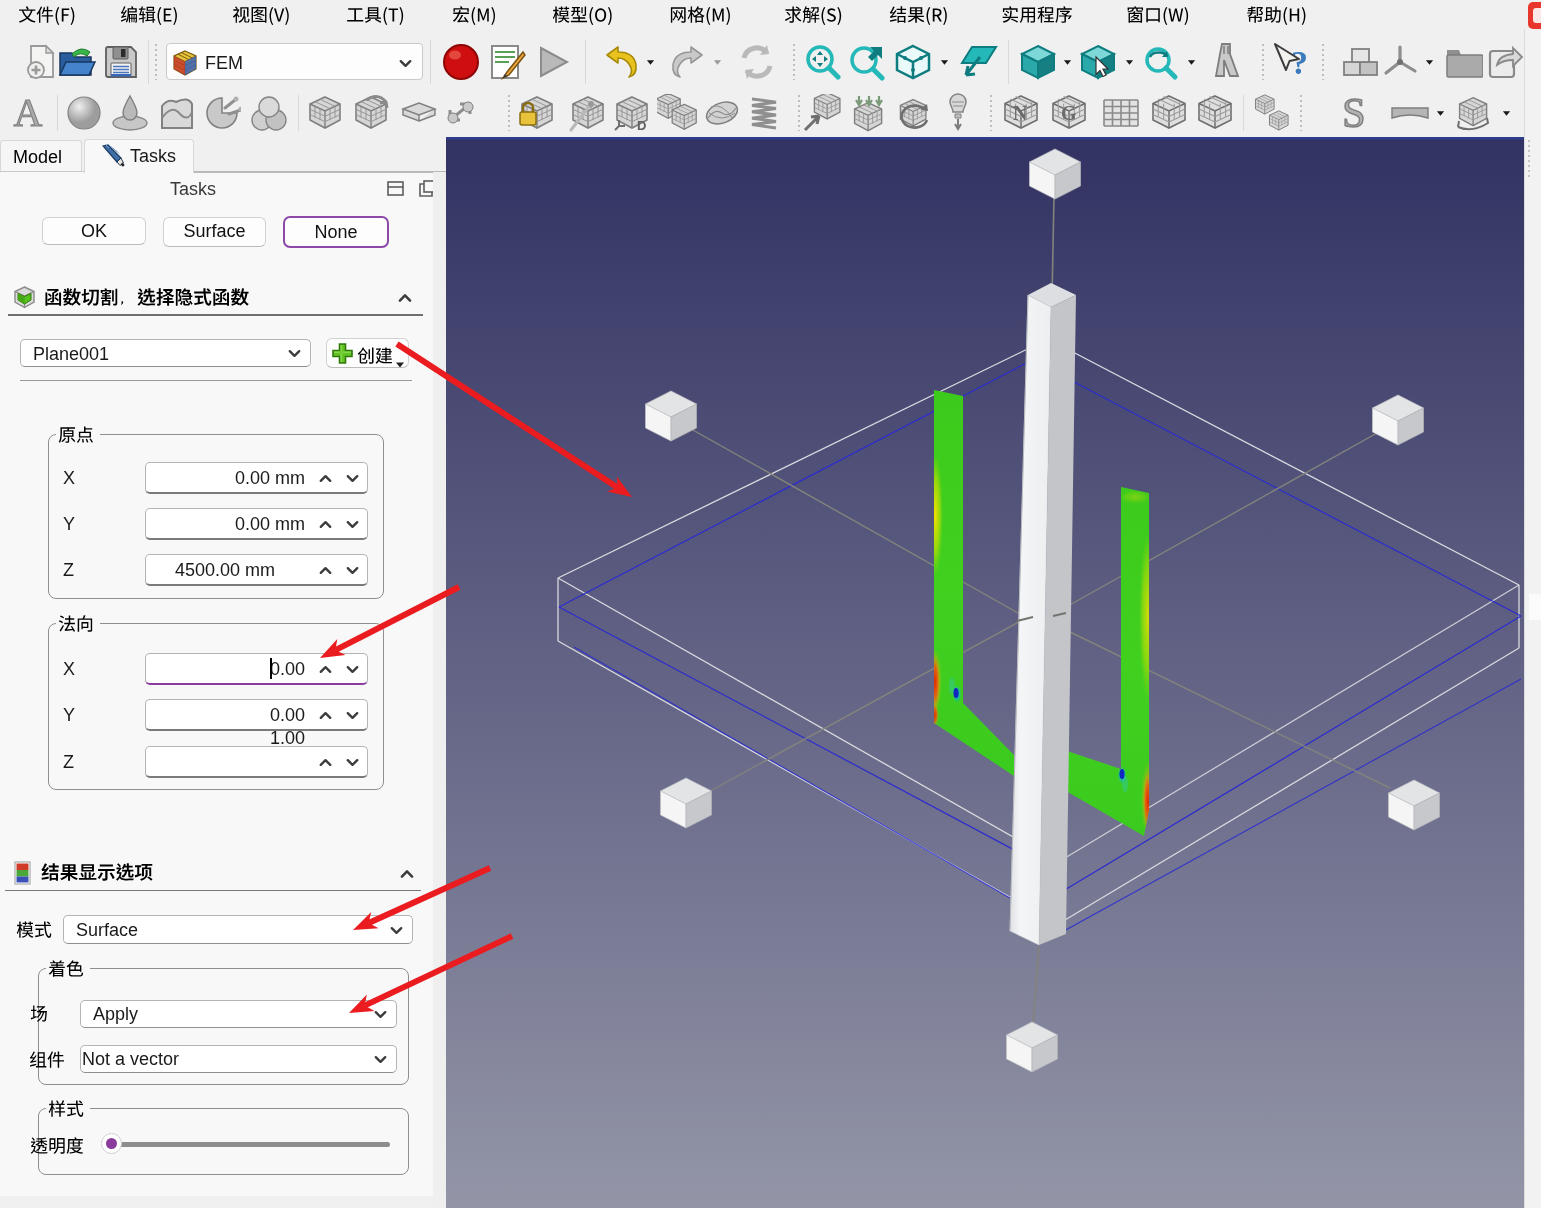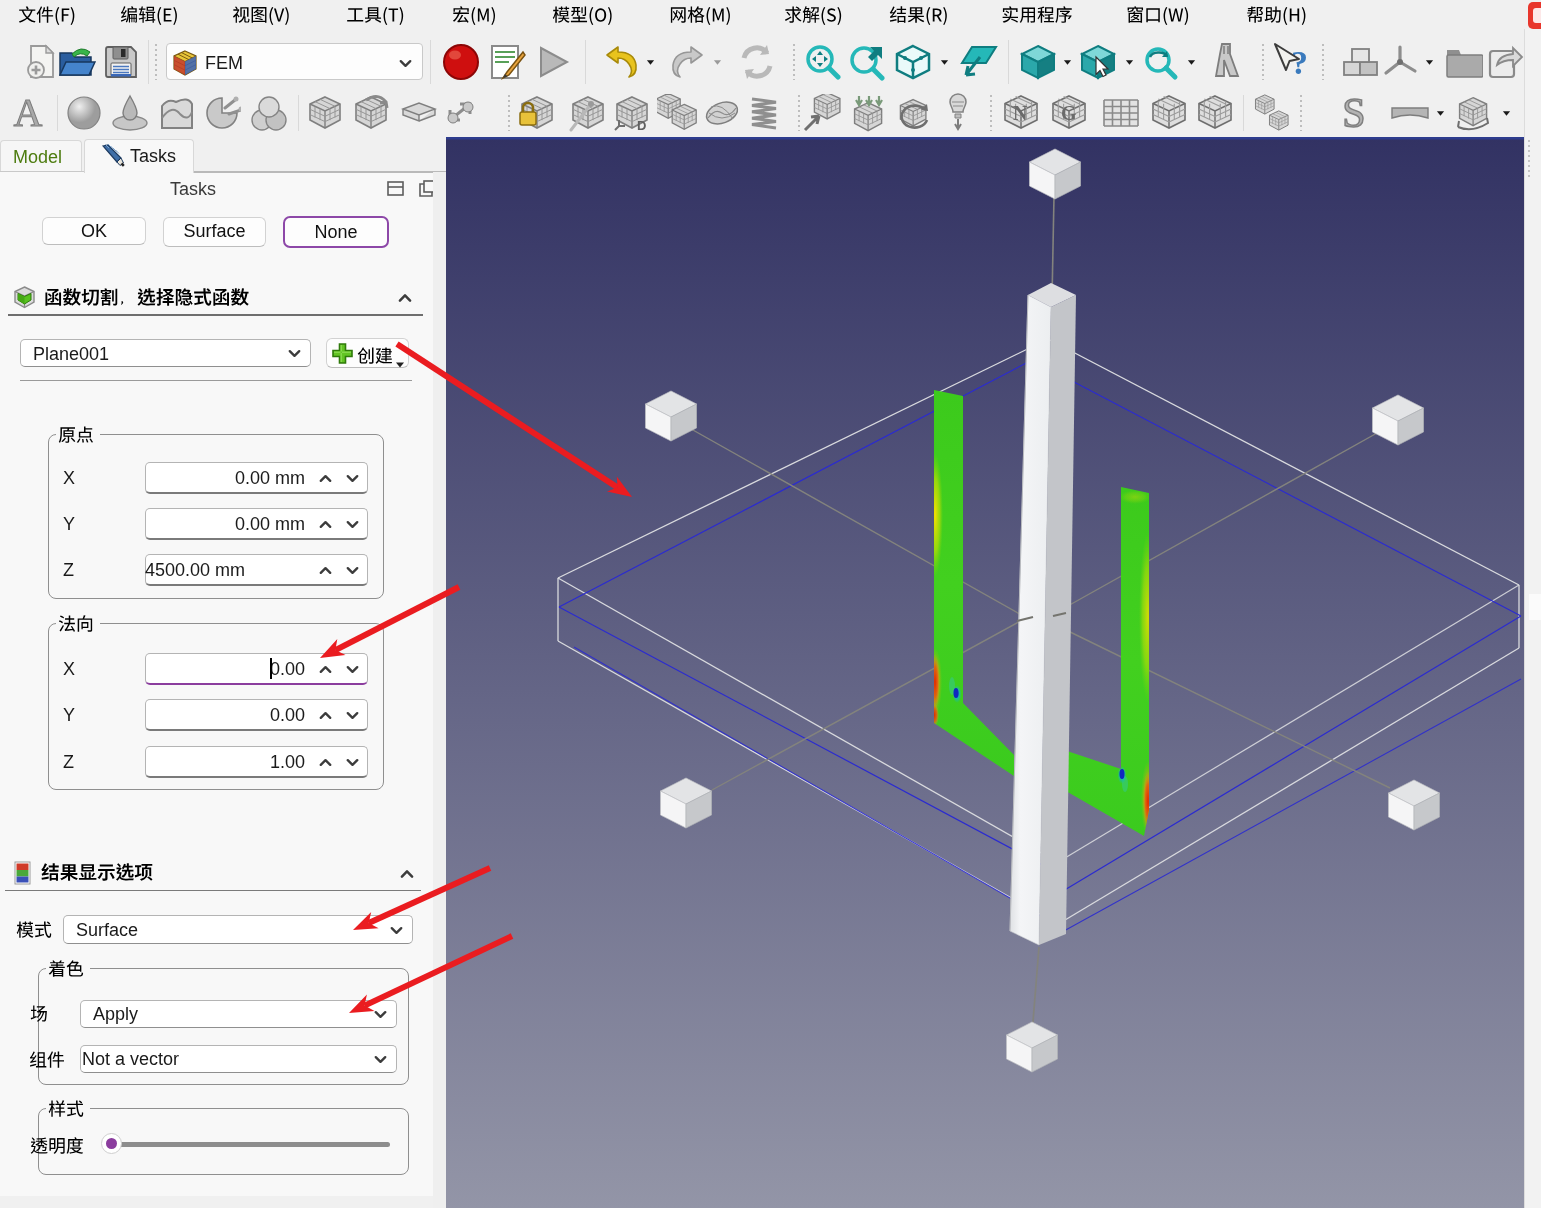--- a/index.html
+++ b/index.html
@@ -401,21 +401,21 @@
     <path d="M1 2.5 L9 2.5 L5 7.5 Z" fill="#1a1a1a"></path>
   </svg>
 <div class="abs" style="left:1526px;top:95px;width:2px;height:36px;background:repeating-linear-gradient(#bdbdbd 0 2px,transparent 2px 5px)"></div>
 <svg class="abs" style="left:1532px;top:95px" width="9" height="38" viewBox="0 0 9 38">
     <path d="M1 2 l6 4 -6 4 M1 12 l6 4 -6 4 M1 24 l6 4 -6 4" stroke="#6f6f6f" stroke-width="1.6" fill="none"></path>
   </svg>
 <div class="abs" style="left:0;top:137px;width:446px;height:1071px;background:#f8f8f8"></div>
 <div class="abs" style="left:0;top:137px;width:446px;height:35px;background:#f0f0f0"></div>
 <div class="abs" style="left:0;top:172px;width:446px;height:1023px;background:#f8f8f8"></div>
 <div class="abs" style="left:0;top:140px;width:82px;height:32px;background:#f6f6f6;border:1px solid #d8d8d8;border-bottom:none;border-radius:4px 4px 0 0"></div>
-<div class="lbl" style="left:13px;top:148px;color:#4d7c0f">Model</div>
+<div class="lbl" style="left:13px;top:148px;color:#000000">Model</div>
 <div class="abs" style="left:84px;top:139px;width:110px;height:34px;background:#f8f8f8;border:1px solid #d8d8d8;border-bottom:none;border-radius:4px 4px 0 0"></div>
 <svg class="abs" style="left:100px;top:143px" width="25" height="25" viewBox="0 0 25 25">
     <path d="M3 3 L8 2 L21 15 L17 19 z" fill="#3f6fa8" stroke="#1d3a5f" stroke-width="1.2"></path>
     <path d="M5.5 1.5 L9 5 M8 1 L11.5 4.5 M10.5 3 L14 6.5 M13 5 L16.5 8.5 M15.5 7 L19 10.5" stroke="#7ea4cc" stroke-width="1"></path>
     <path d="M17 19 L21 15 L23.5 20 L20 22.5 z" fill="#e8e4da" stroke="#1d3a5f" stroke-width="1"></path>
     <path d="M21.5 20.5 L23.8 22.8" stroke="#222" stroke-width="2.5"></path>
   </svg>
 <div class="lbl" style="left:130px;top:147px">Tasks</div>
 <div class="abs" style="left:0;top:171px;width:84px;height:1px;background:#c9c9c9"></div>
 <div class="abs" style="left:194px;top:171px;width:252px;height:2px;background:#b9b9b9"></div>
@@ -479,21 +479,21 @@
 <div class="spin" style="left:145px;top:508px;width:223px;height:32px;"></div>
 <div class="lbl" style="left:145px;top:515px;width:160px;text-align:right">0.00 mm</div>
 <svg class="abs" style="left:319px;top:518px" width="13" height="13" viewBox="0 0 11 11">
     <path d="M1.5 7.5 L5.5 3.5 L9.5 7.5" stroke="#3c3c3c" stroke-width="2.0" fill="none" stroke-linecap="round" stroke-linejoin="round"></path>
   </svg>
 <svg class="abs" style="left:346px;top:518px" width="13" height="13" viewBox="0 0 11 11">
     <path d="M1.5 3.5 L5.5 7.5 L9.5 3.5" stroke="#3c3c3c" stroke-width="2.0" fill="none" stroke-linecap="round" stroke-linejoin="round"></path>
   </svg>
 <div class="lbl" style="left:63px;top:561px">Z</div>
 <div class="spin" style="left:145px;top:554px;width:223px;height:32px;"></div>
-<div class="lbl" style="left:145px;top:561px;width:160px;text-align:left">4500.00 mm</div>
+<div class="lbl" style="left:145px;top:561px;width:160px;text-align:center">4500.00 mm</div>
 <svg class="abs" style="left:319px;top:564px" width="13" height="13" viewBox="0 0 11 11">
     <path d="M1.5 7.5 L5.5 3.5 L9.5 7.5" stroke="#3c3c3c" stroke-width="2.0" fill="none" stroke-linecap="round" stroke-linejoin="round"></path>
   </svg>
 <svg class="abs" style="left:346px;top:564px" width="13" height="13" viewBox="0 0 11 11">
     <path d="M1.5 3.5 L5.5 7.5 L9.5 3.5" stroke="#3c3c3c" stroke-width="2.0" fill="none" stroke-linecap="round" stroke-linejoin="round"></path>
   </svg>
 <div class="grp" style="left:48px;top:623px;width:336px;height:167px"></div>
 <div class="grplbl" style="left:56px;top:613px;width:44px;height:20px"></div>
 <svg style="position:absolute;left:58px;top:612.5px" width="36" height="21" viewBox="0 -17.5 36 21.2">
     <path d="M2.5 -15.0Q3.1 -14.7 3.8 -14.4Q4.4 -14.1 5.0 -13.7Q5.6 -13.4 6.0 -13.1L5.1 -11.9Q4.8 -12.2 4.2 -12.6Q3.6 -12.9 3.0 -13.3Q2.3 -13.6 1.7 -13.9ZM1.5 -10.1Q2.1 -9.9 2.7 -9.6Q3.4 -9.2 3.9 -8.9Q4.5 -8.6 4.9 -8.3L4.1 -7.1Q3.7 -7.4 3.2 -7.7Q2.6 -8.1 2.0 -8.4Q1.3 -8.8 0.7 -9.0ZM1.3 0.2Q1.8 -0.4 2.4 -1.4Q3.0 -2.4 3.6 -3.4Q4.3 -4.5 4.8 -5.5L5.8 -4.6Q5.4 -3.6 4.8 -2.6Q4.3 -1.6 3.7 -0.6Q3.1 0.4 2.6 1.2ZM12.2 -15.1V-6.7H10.7V-15.1ZM16.9 -7.6V-6.2H6.1V-7.6ZM16.2 -12.1V-10.7H6.9V-12.1ZM13.8 -4.3Q14.5 -3.6 15.1 -2.6Q15.7 -1.7 16.2 -0.8Q16.7 0.1 17.0 0.8L15.7 1.4Q15.5 0.7 15.0 -0.2Q14.5 -1.1 13.9 -2.0Q13.3 -3.0 12.7 -3.8ZM6.9 -0.3 7.7 -0.8 15.0 -1.6 15.1 -0.3Q13.1 -0.1 11.7 0.1Q10.3 0.3 9.4 0.4Q8.6 0.5 8.1 0.5Q7.6 0.6 7.4 0.6Q7.1 0.7 7.0 0.7ZM7.0 0.7 6.5 -0.6Q6.7 -0.7 7.0 -1.0Q7.3 -1.3 7.6 -1.8Q7.8 -2.0 8.2 -2.6Q8.5 -3.1 8.9 -3.9Q9.3 -4.6 9.7 -5.5Q10.2 -6.4 10.5 -7.3L12.0 -6.7Q11.5 -5.5 10.8 -4.3Q10.1 -3.0 9.4 -1.9Q8.7 -0.9 8.0 0.0V0.1Q8.0 0.1 7.8 0.1Q7.7 0.2 7.5 0.3Q7.3 0.4 7.1 0.5Q7.0 0.6 7.0 0.7Z M33.4 -12.0V-10.6H21.2V1.5H19.7V-12.0ZM34.3 -0.4Q34.3 0.3 34.2 0.6Q34.0 1.0 33.5 1.2Q33.0 1.4 32.1 1.4Q31.3 1.5 30.0 1.5Q30.0 1.2 29.9 1.0Q29.9 0.7 29.8 0.4Q29.7 0.2 29.5 -0.0Q30.2 -0.0 30.8 0.0Q31.4 0.0 31.8 0.0Q32.2 -0.0 32.4 -0.0Q32.7 -0.0 32.8 -0.1Q32.9 -0.2 32.9 -0.4V-12.0H34.3ZM27.6 -14.9Q27.2 -13.9 26.7 -12.9Q26.3 -11.9 25.8 -11.2L24.5 -11.5Q24.7 -12.0 25.0 -12.7Q25.2 -13.3 25.5 -14.0Q25.7 -14.6 25.8 -15.2ZM24.8 -8.3V-1.0H23.5V-8.3ZM30.5 -8.3V-2.3H24.1V-3.6H29.2V-7.0H24.1V-8.3Z" fill="#000"></path>
@@ -512,21 +512,21 @@
 <div class="spin" style="left:145px;top:699px;width:223px;height:32px;"></div>
 <div class="lbl" style="left:145px;top:706px;width:160px;text-align:right">0.00</div>
 <svg class="abs" style="left:319px;top:709px" width="13" height="13" viewBox="0 0 11 11">
     <path d="M1.5 7.5 L5.5 3.5 L9.5 7.5" stroke="#3c3c3c" stroke-width="2.0" fill="none" stroke-linecap="round" stroke-linejoin="round"></path>
   </svg>
 <svg class="abs" style="left:346px;top:709px" width="13" height="13" viewBox="0 0 11 11">
     <path d="M1.5 3.5 L5.5 7.5 L9.5 3.5" stroke="#3c3c3c" stroke-width="2.0" fill="none" stroke-linecap="round" stroke-linejoin="round"></path>
   </svg>
 <div class="lbl" style="left:63px;top:753px">Z</div>
 <div class="spin" style="left:145px;top:746px;width:223px;height:32px;"></div>
-<div class="lbl" style="left:145px;top:753px;width:160px;text-align:right">1.00</div>
+<div class="lbl" style="left:145px;top:729px;width:160px;text-align:right">1.00</div>
 <svg class="abs" style="left:319px;top:756px" width="13" height="13" viewBox="0 0 11 11">
     <path d="M1.5 7.5 L5.5 3.5 L9.5 7.5" stroke="#3c3c3c" stroke-width="2.0" fill="none" stroke-linecap="round" stroke-linejoin="round"></path>
   </svg>
 <svg class="abs" style="left:346px;top:756px" width="13" height="13" viewBox="0 0 11 11">
     <path d="M1.5 3.5 L5.5 7.5 L9.5 3.5" stroke="#3c3c3c" stroke-width="2.0" fill="none" stroke-linecap="round" stroke-linejoin="round"></path>
   </svg>
 <svg class="abs" style="left:14px;top:861px" width="17" height="24" viewBox="0 0 17 24">
     <rect x="1" y="1" width="15" height="22" fill="#fff" stroke="#9a9a9a"></rect>
     <rect x="2.5" y="2.5" width="12" height="6.5" fill="#d03a28"></rect>
     <rect x="2.5" y="9" width="12" height="6.5" fill="#4aa83a"></rect>

